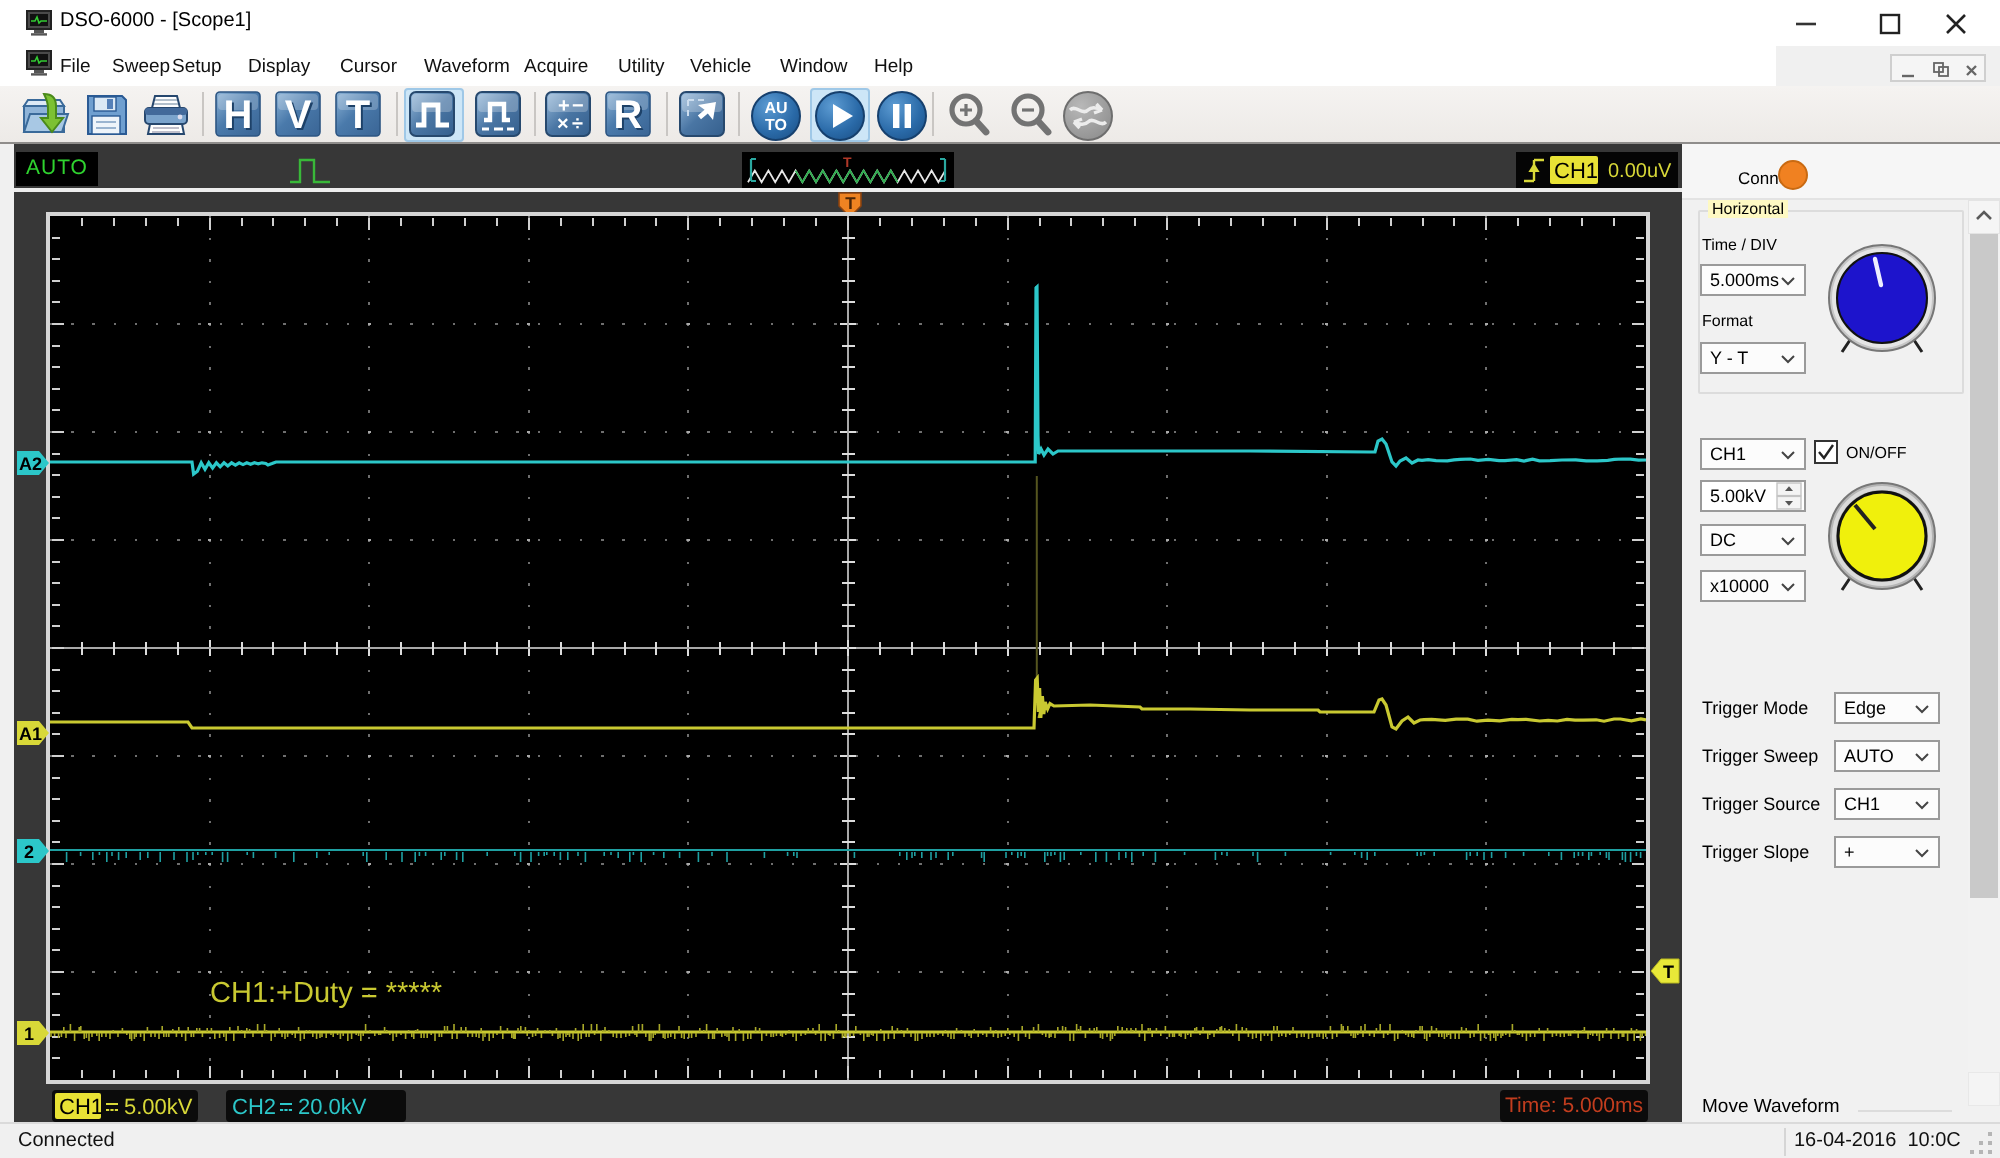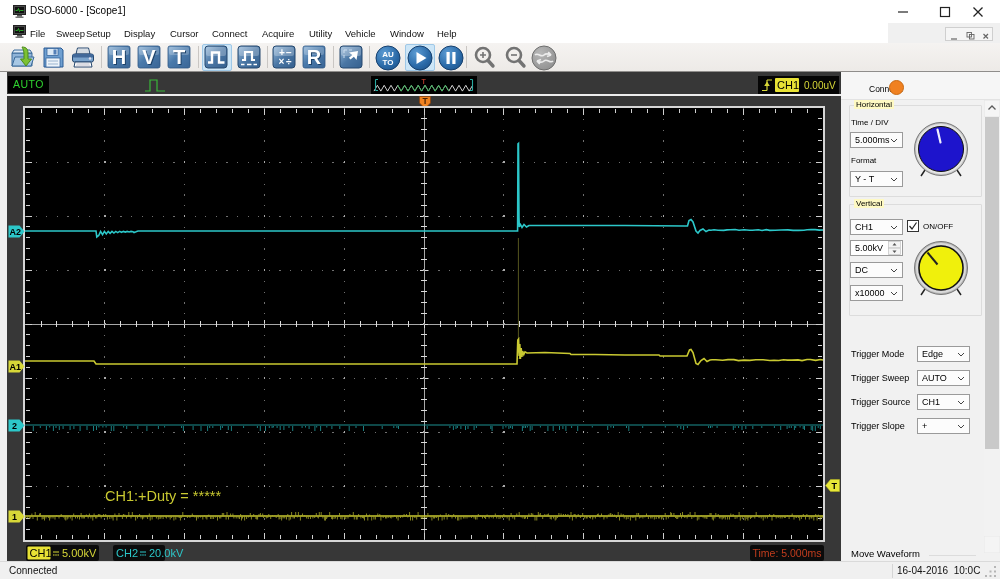--- a/index.html
+++ b/index.html
@@ -15,21 +15,21 @@
 .tico { position:absolute; top:2px; }
 .tsel { position:absolute; top:1px; width:30px; height:27px; background:#cde6f7; border:1px solid #9fc8e7; border-radius:2px; }
 
 #scope { left:7px; top:72px; width:834px; height:489px; background:#373737; }
 #autobox { left:8px; top:76px; width:41px; height:17px; background:#000; color:#2fd32f; font-size:10.5px; text-align:center; line-height:17px; letter-spacing:0.5px; }
 #prevbox { left:371px; top:76px; width:106px; height:18px; background:#000; }
 #trigbox { left:758px; top:76px; width:81px; height:18px; background:#050505; }
 #whiteline { left:7px; top:94px; width:834px; height:2px; background:#ececec; }
 #plotborder { left:23px; top:106px; width:802px; height:436px; border:2px solid #d6d6d6; background:#000; }
 #chanbar1 { left:26px; top:545px; width:73px; height:16px; background:#0b0b0b; border-radius:2px; }
-#chanbar2 { left:113px; top:545px; width:52px; height:16px; background:#0b0b0b; border-radius:2px; }
+#chanbar2 { left:113px; top:545px; width:90px; height:16px; background:#0b0b0b; border-radius:2px; }
 #chanbar3 { left:750px; top:545px; width:74px; height:16px; background:#0b0b0b; border-radius:2px; color:#c23d1e; font-size:10.5px; text-align:center; line-height:16px; }
 
 #panel { left:841px; top:72px; width:159px; height:489px; background:#f1f1f1; }
 #panel .lbl { position:absolute; font-size:9px; color:#000; white-space:nowrap; }
 #panel .lbl8 { position:absolute; font-size:8px; color:#000; white-space:nowrap; }
 .grp { position:absolute; border:1px solid #dcdcdc; border-radius:1px; }
 .grp > span { position:absolute; left:4px; top:-6px; background:#fef9c3; padding:0 2px; font-size:8px; color:#000; }
 .dd { position:absolute; width:53px; height:16px; background:#fcfcfc; border:1px solid #9a9a9a; font-size:9px; color:#000; line-height:14px; padding-left:4px; }
 .dd svg { position:absolute; right:4px; top:5px; }
 
@@ -63,21 +63,21 @@
     <rect x="2" y="2" width="9" height="6" fill="#111"></rect>
     <path d="M2.5,5.5 l2,0 1,-2 1,3 1,-1 3,0" stroke="#3c3" stroke-width="0.8" fill="none"></path>
     <rect x="4" y="10" width="5" height="1.6" fill="#555"></rect>
       <rect x="2.5" y="11.6" width="8" height="1.2" fill="#555"></rect>
   </svg>
   <div class="menu-item" style="left:30px">File</div>
   <div class="menu-item" style="left:56px">Sweep</div>
   <div class="menu-item" style="left:86px">Setup</div>
   <div class="menu-item" style="left:124px">Display</div>
   <div class="menu-item" style="left:170px">Cursor</div>
-  <div class="menu-item" style="left:212px">Connect</div>
+  <div class="menu-item" style="left:212px">Waveform</div>
   <div class="menu-item" style="left:262px">Acquire</div>
   <div class="menu-item" style="left:309px">Utility</div>
   <div class="menu-item" style="left:345px">Vehicle</div>
   <div class="menu-item" style="left:390px">Window</div>
   <div class="menu-item" style="left:437px">Help</div>
 
   <div class="abs" style="left:945px;top:4px;width:48px;height:14px;border:1px solid #cfcfcf;background:#f5f5f5">
     <svg width="46" height="12">
       <path d="M5,9 h6" stroke="#666" stroke-width="1.2"></path>
       <rect x="23.5" y="4.5" width="4.5" height="4.5" fill="none" stroke="#666" stroke-width="0.9"></rect>
@@ -404,23 +404,20 @@
         <path d="M1,1 l3,3 l3,-3" stroke="#444" fill="none"></path>
       </svg></div>
   <svg class="abs" style="left:70px;top:48px" width="60" height="60">
     <path d="M14,50 l-4,6 M46,50 l4,6" stroke="#222" stroke-width="1.5"></path>
     <circle cx="30" cy="29" r="26.5" fill="#c6c6c6" stroke="#777"></circle>
     <circle cx="30" cy="29" r="24" fill="none" stroke="#e5e5e5" stroke-width="2"></circle>
     <circle cx="30" cy="29" r="22.5" fill="#1d14cc" stroke="#111"></circle>
     <path d="M26.5,9.5 l3,13" stroke="#eef" stroke-width="2.2" stroke-linecap="round"></path>
   </svg>
 
-  <div class="grp" style="left:8px;top:132px;width:133px;height:112px">
-      <span>Vertical</span>
-    </div>
   <div class="dd" style="left:9px;top:147px">CH1<svg width="8" height="5">
         <path d="M1,1 l3,3 l3,-3" stroke="#444" fill="none"></path>
       </svg></div>
   <svg class="abs" style="left:66px;top:148px" width="13" height="13">
       <rect x="0.5" y="0.5" width="11" height="11" fill="#fff" stroke="#333"></rect>
       <path d="M2.5,6 l2.5,3 l4.5,-6.5" stroke="#222" stroke-width="1.2" fill="none"></path>
     </svg>
   <div class="lbl8" style="left:82px;top:150px">ON/OFF</div>
   <div class="abs" style="left:9px;top:168px;width:53px;height:16px;background:#fff;border:1px solid #9a9a9a;font-size:9px;line-height:14px;padding-left:4px">5.00kV
     <svg class="abs" style="right:1px;top:0" width="13" height="14">

